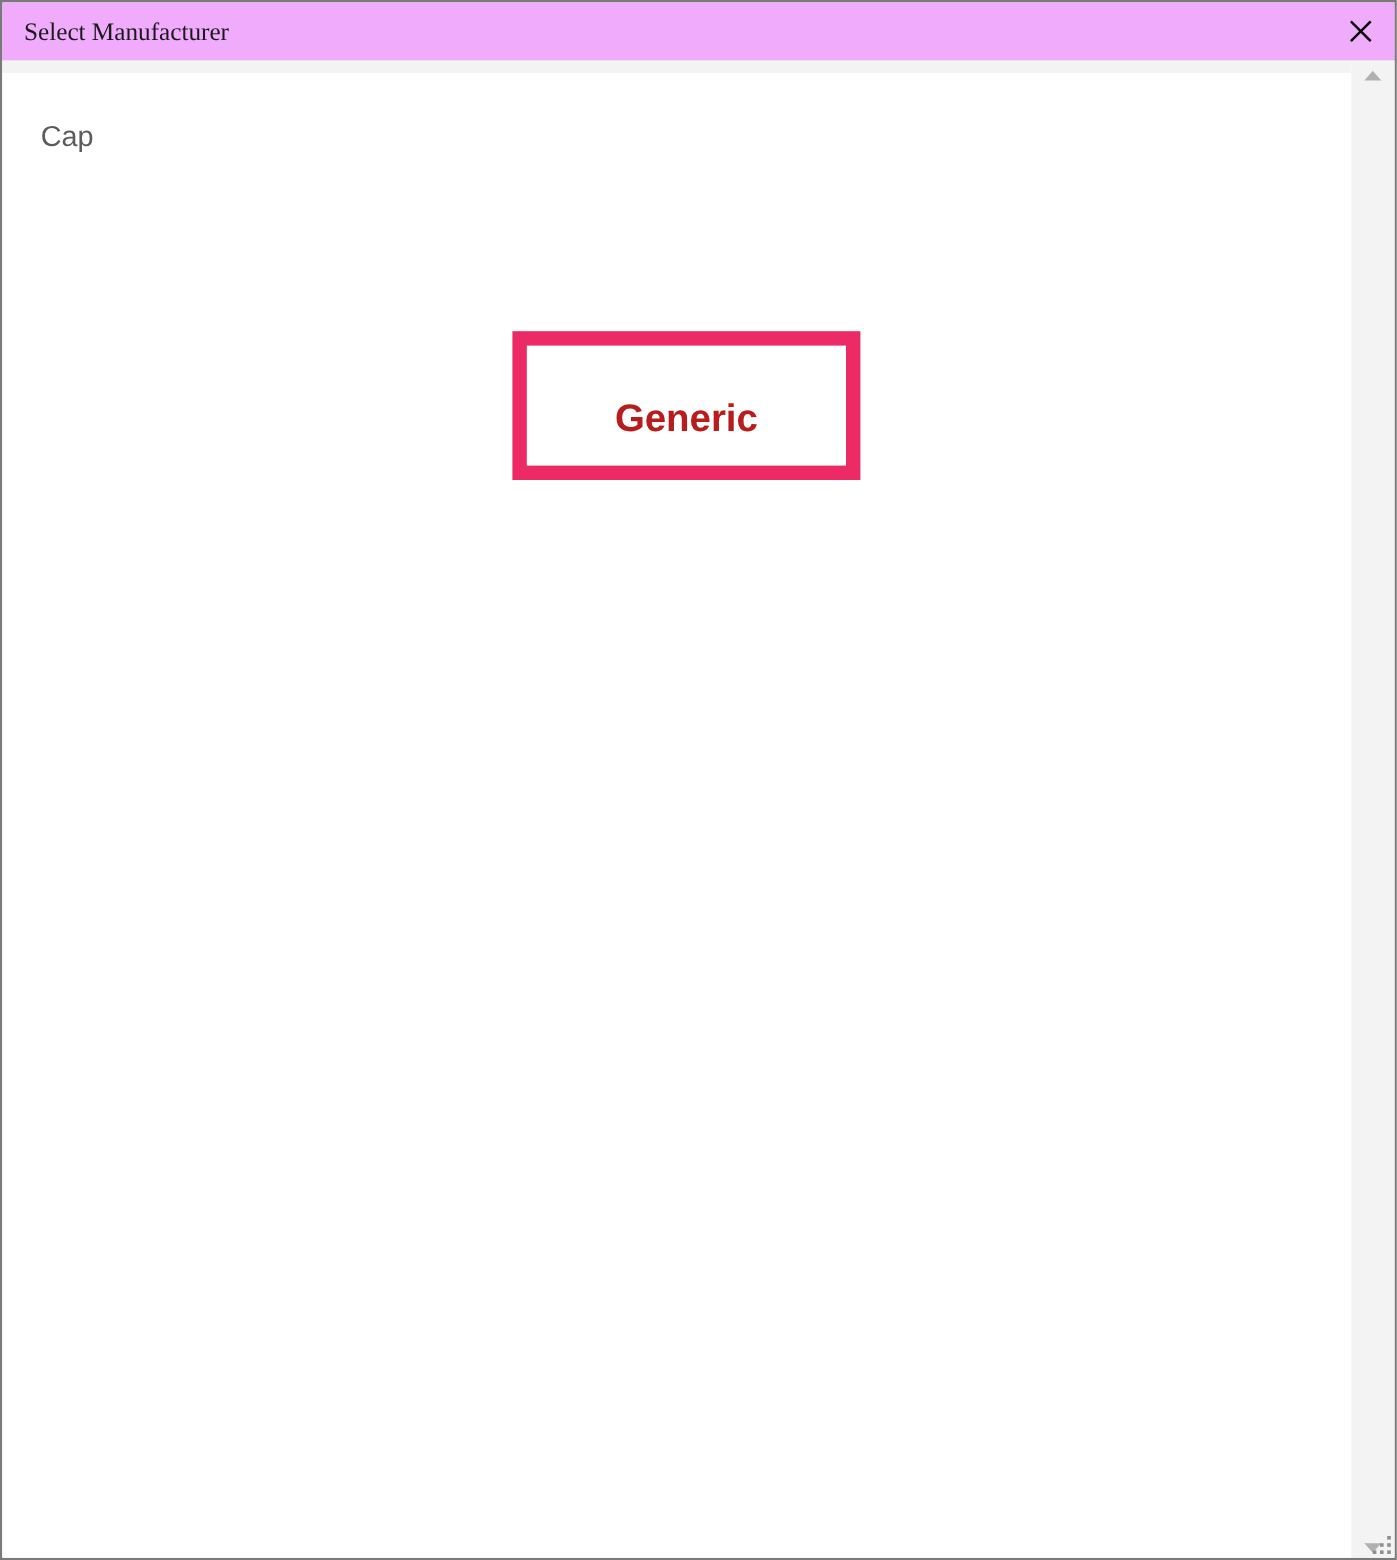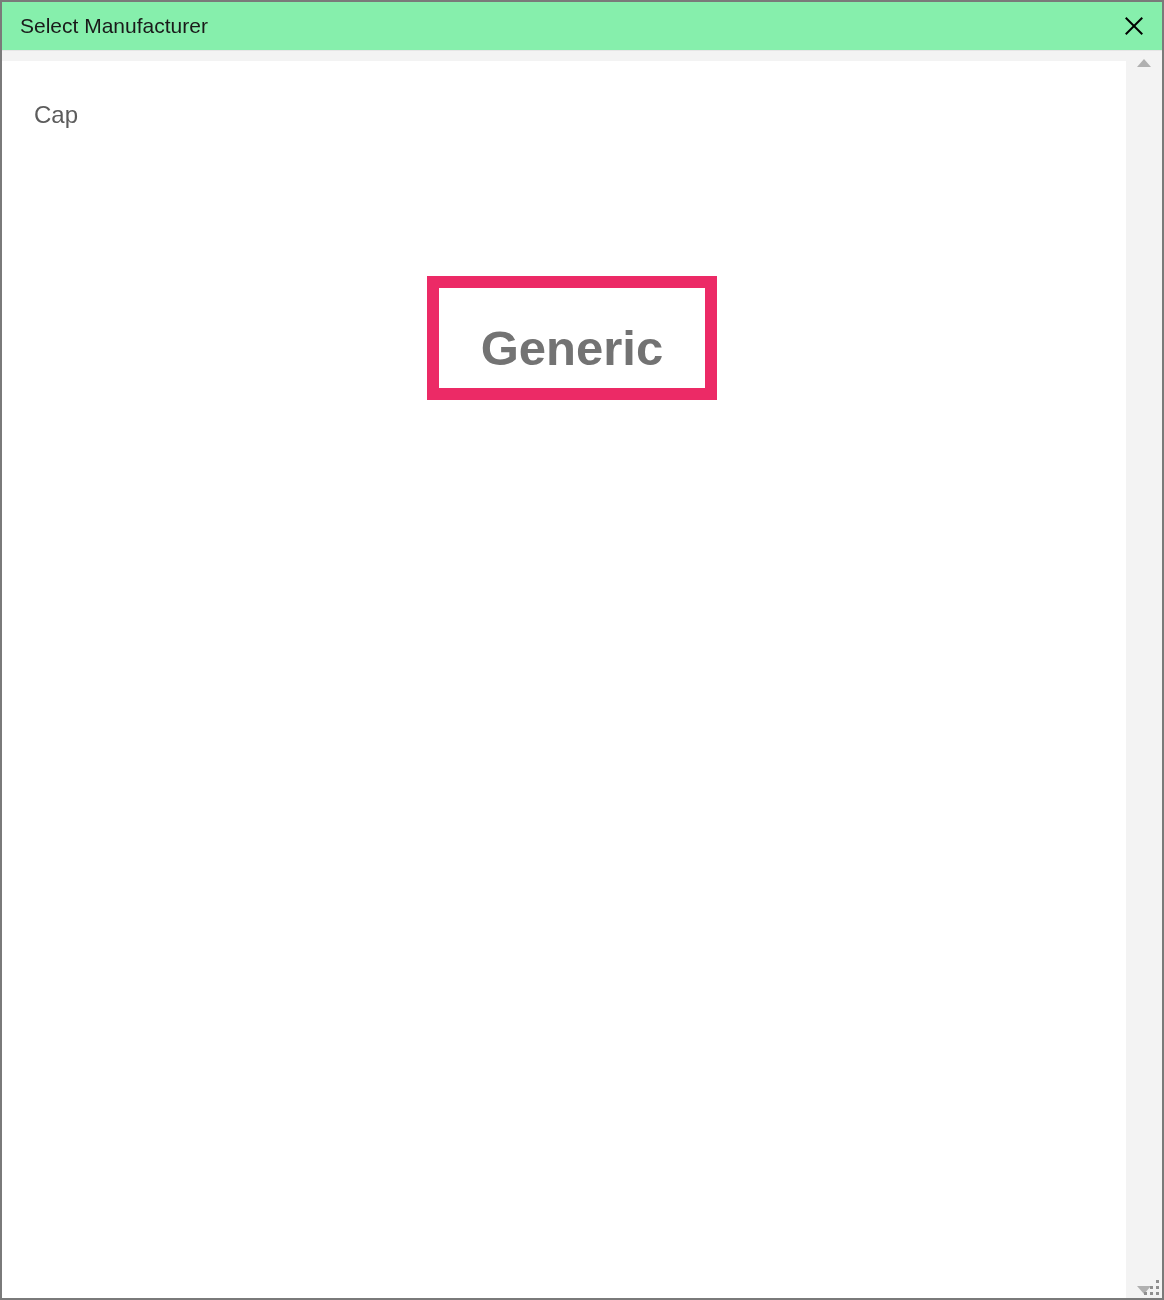--- a/index.html
+++ b/index.html
@@ -25,21 +25,22 @@
       position: relative;
       background: #fff;
     }
 
     .titlebar {
       display: flex;
       align-items: center;
       justify-content: space-between;
       padding: 10px 14px 10px 18px;
       border-bottom: 1px solid #e6e6e6;
-      background: #86efac;
+      background: #f0abfc;
+      font-family: Liberation Serif, serif;
     }
 
     .titlebar-title {
       font-size: 21px;
       color: #1a1a1a;
       font-weight: 400;
     }
 
     .close-btn {
       width: 28px;
@@ -119,23 +120,23 @@
       width: 290px;
       height: 124px;
       border: 12px solid #ec2a66;
       background: #fff;
       display: flex;
       align-items: center;
       justify-content: center;
     }
 
     .manufacturer-name {
-      font-size: 49px;
+      font-size: 32px;
       font-weight: 700;
-      color: #737373;
+      color: #b91c1c;
       margin-top: 20px;
     }
 
     .resize-grip {
       position: absolute;
       right: 3px;
       bottom: 3px;
       width: 18px;
       height: 18px;
       pointer-events: none;

